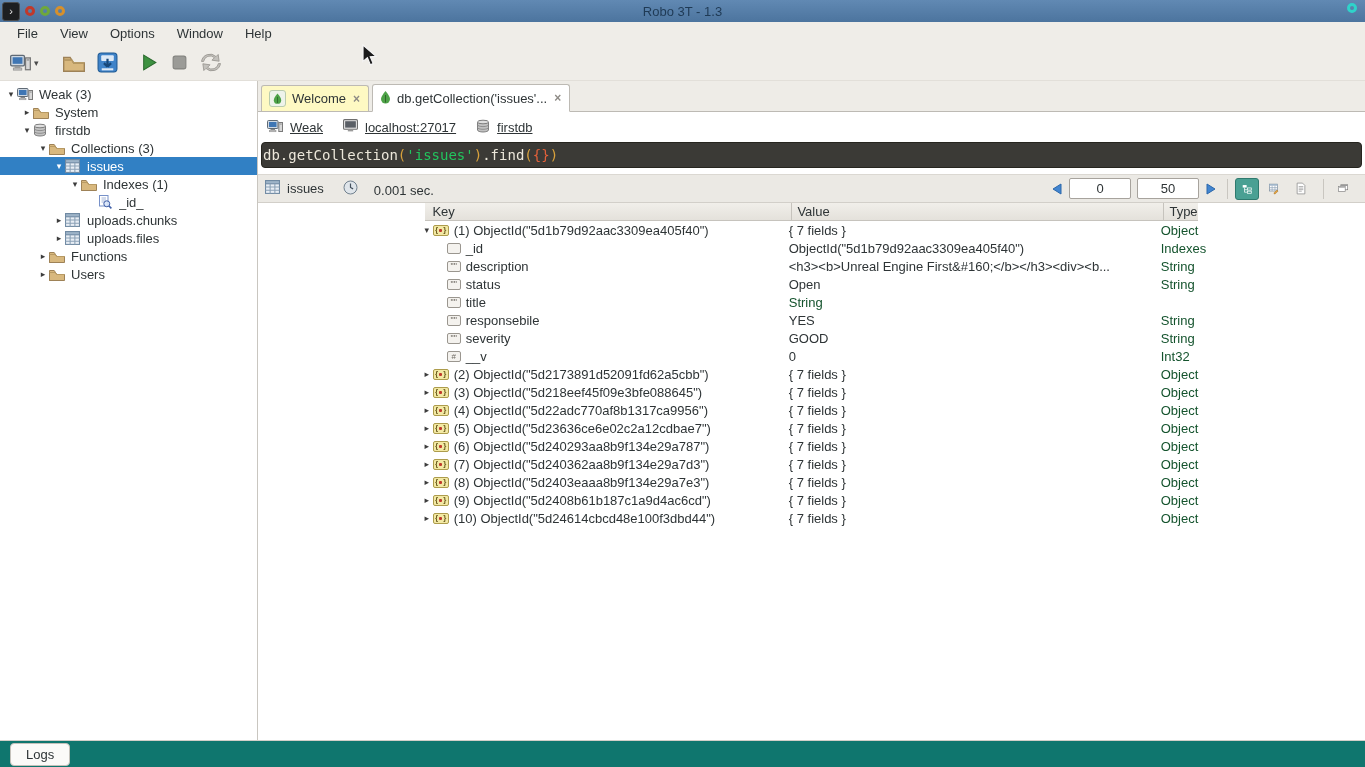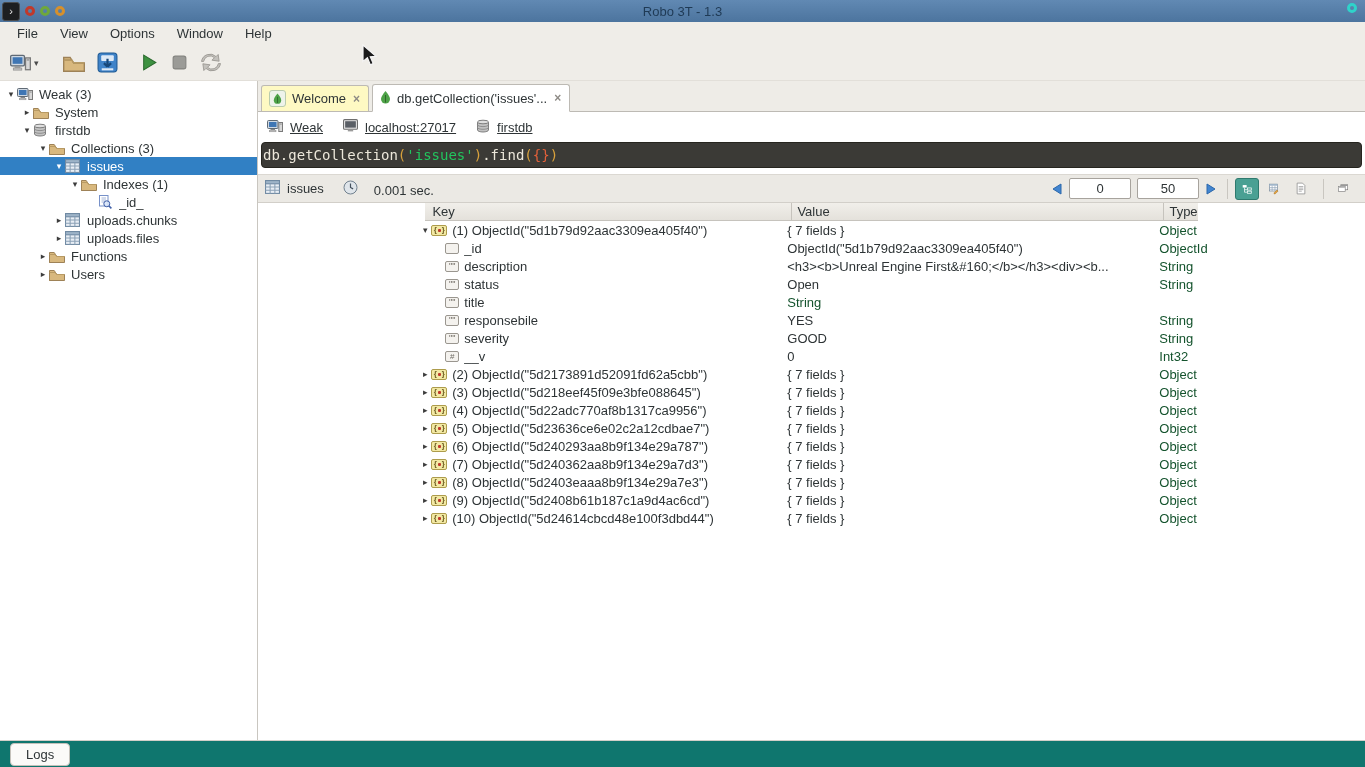--- a/index.html
+++ b/index.html
@@ -453,21 +453,21 @@
               <div class="row-type">Object</div>
             </div>
             <div class="grid-row">
               <div class="row-key" style="padding-left: 30px;">
                 <span class="row-icon">
                   <span class="field-badge"></span>
                 </span>
                 <span>_id</span>
               </div>
               <div class="row-value">ObjectId("5d1b79d92aac3309ea405f40")</div>
-              <div class="row-type">ObjectId</div>
+              <div class="row-type">Indexes</div>
             </div>
             <div class="grid-row">
               <div class="row-key" style="padding-left: 30px;">
                 <span class="row-icon">
                   <span class="field-badge">""</span>
                 </span>
                 <span>description</span>
               </div>
               <div class="row-value">&lt;h3&gt;&lt;b&gt;Unreal Engine First&amp;#160;&lt;/b&gt;&lt;/h3&gt;&lt;div&gt;&lt;b...</div>
               <div class="row-type">String</div>

